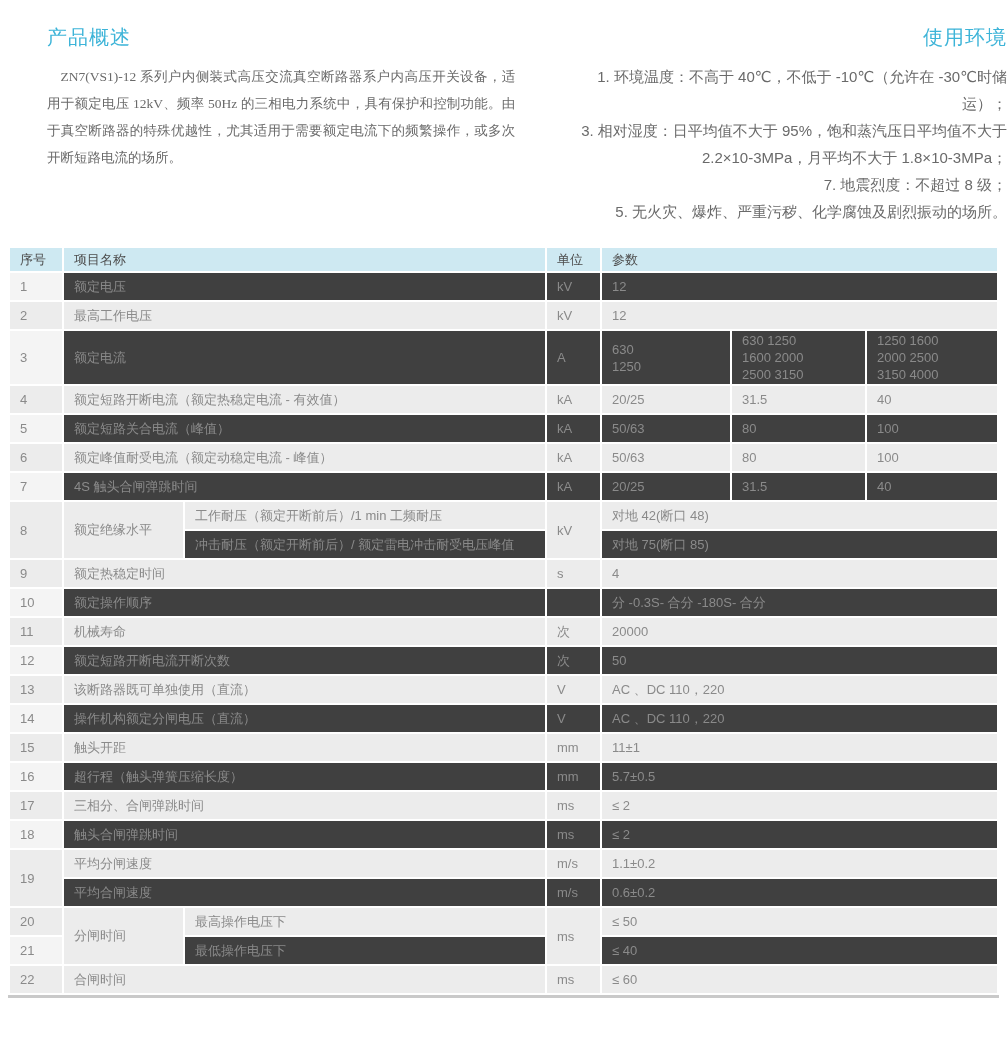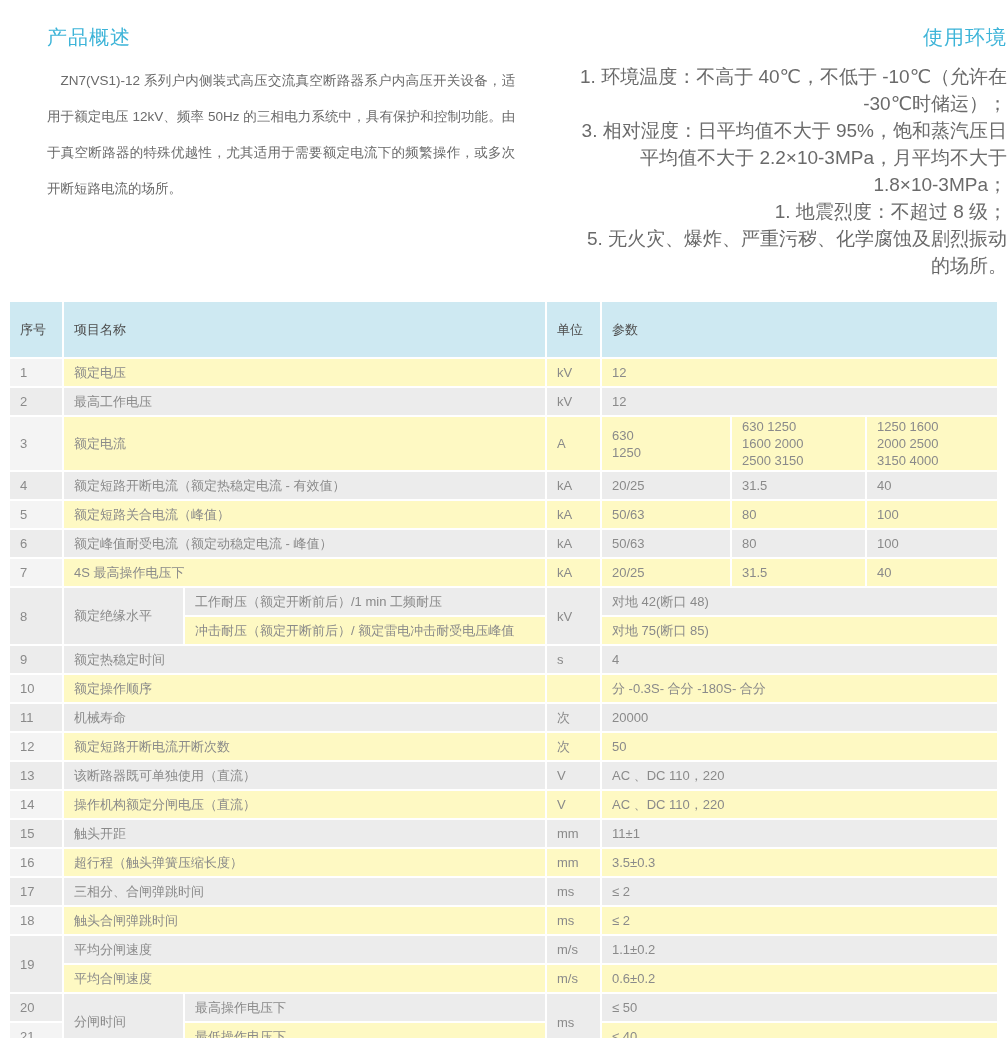--- a/index.html
+++ b/index.html
@@ -2,65 +2,65 @@
 <html><head>
 <meta charset="utf-8">
 <style>
   html,body{margin:0;padding:0;background:#fff;}
   body{
     width:1007px;height:1038px;overflow:hidden;
     font-family:"Liberation Sans","DejaVu Sans",sans-serif;
     -webkit-font-smoothing:antialiased;
   }
   .top{display:flex;padding:24px 0 0 47px;}
-  .col-left{width:473px;margin-right:60px;}
+  .col-left{width:473px;margin-right:60px;font-family:Liberation Serif, serif;}
   .col-right{width:436px;text-align:right;}
   h2.sec-title{
     margin:0 0 12px 0;font-size:20px;font-weight:400;color:#3db4d8;letter-spacing:1px;
   }
   .col-left p{
-    margin:0 0 9px 0;font-size:13.5px;line-height:36px;color:#6a6a6a;
+    margin:0 0 9px 0;font-size:13.5px;line-height:27px;color:#6a6a6a;
     text-align:justify;
   }
   .col-left p.indent{text-indent:1em;}
   .env-item{
-    font-size:19px;line-height:27px;color:#6a6a6a;
+    font-size:15px;line-height:27px;color:#6a6a6a;
     padding-left:1.45em;text-indent:-1.45em;
   }
   .spec-wrap{margin:21px 8px 0 8px;}
   table.spec{
     border-collapse:separate;border-spacing:2px;table-layout:fixed;
     width:991px;font-size:13px;color:#8a8a8a;
     border-bottom:3px solid #c9c9c9;
   }
   table.spec th{
     background:#cee9f2;color:#4d4d4d;font-weight:400;text-align:left;
-    height:21px;padding:17px 10px;
+    height:21px;padding:1px 10px;
   }
   table.spec td{
     height:25px;padding:1px 10px;vertical-align:middle;background:#fff;
   }
   tr.g td{background:#ececec;}
-  tr.w td{background:#fef9c3;}
+  tr.w td{background:#404040;}
   tr.w td.num{background:#f4f4f4;}
   td.pre{white-space:pre-line;line-height:17px;padding-top:4px;padding-bottom:4px;}
 </style>
 </head>
 <body>
 
 <div class="top">
   <section class="col-left">
     <h2 class="sec-title">产品概述</h2>
     <p class="indent">ZN7(VS1)-12 系列户内侧装式高压交流真空断路器系户内高压开关设备，适用于额定电压 12kV、频率 50Hz 的三相电力系统中，具有保护和控制功能。由于真空断路器的特殊优越性，尤其适用于需要额定电流下的频繁操作，或多次开断短路电流的场所。</p>
   </section>
   <section class="col-right">
     <h2 class="sec-title">使用环境</h2>
     <div class="env-item">1. 环境温度：不高于 40℃，不低于 -10℃（允许在 -30℃时储运）；</div>
     <div class="env-item">3. 相对湿度：日平均值不大于 95%，饱和蒸汽压日平均值不大于 2.2×10-3MPa，月平均不大于 1.8×10-3MPa；</div>
-    <div class="env-item">1. 地震烈度：不超过 8 级；</div>
+    <div class="env-item">7. 地震烈度：不超过 8 级；</div>
     <div class="env-item">5. 无火灾、爆炸、严重污秽、化学腐蚀及剧烈振动的场所。</div>
   </section>
 </div>
 
 <div class="spec-wrap">
 <table class="spec">
   <colgroup>
     <col style="width:52px">
         <col style="width:119px">
         <col style="width:360px">
@@ -122,21 +122,21 @@
     <tr class="g">
       <td class="num">6</td>
       <td colspan="2">额定峰值耐受电流（额定动稳定电流 - 峰值）</td>
       <td>kA</td>
       <td>50/63</td>
       <td>80</td>
       <td>100</td>
     </tr>
     <tr class="w">
       <td class="num">7</td>
-      <td colspan="2">4S 最高操作电压下</td>
+      <td colspan="2">4S 触头合闸弹跳时间</td>
       <td>kA</td>
       <td>20/25</td>
       <td>31.5</td>
       <td>40</td>
     </tr>
     <tr class="g">
       <td class="num" rowspan="2">8</td>
       <td rowspan="2">额定绝缘水平</td>
       <td>工作耐压（额定开断前后）/1 min 工频耐压</td>
       <td rowspan="2">kV</td>
@@ -185,21 +185,21 @@
     <tr class="g">
       <td class="num">15</td>
       <td colspan="2">触头开距</td>
       <td>mm</td>
       <td colspan="3">11±1</td>
     </tr>
     <tr class="w">
       <td class="num">16</td>
       <td colspan="2">超行程（触头弹簧压缩长度）</td>
       <td>mm</td>
-      <td colspan="3">3.5±0.3</td>
+      <td colspan="3">5.7±0.5</td>
     </tr>
     <tr class="g">
       <td class="num">17</td>
       <td colspan="2">三相分、合闸弹跳时间</td>
       <td>ms</td>
       <td colspan="3">≤ 2</td>
     </tr>
     <tr class="w">
       <td class="num">18</td>
       <td colspan="2">触头合闸弹跳时间</td>

